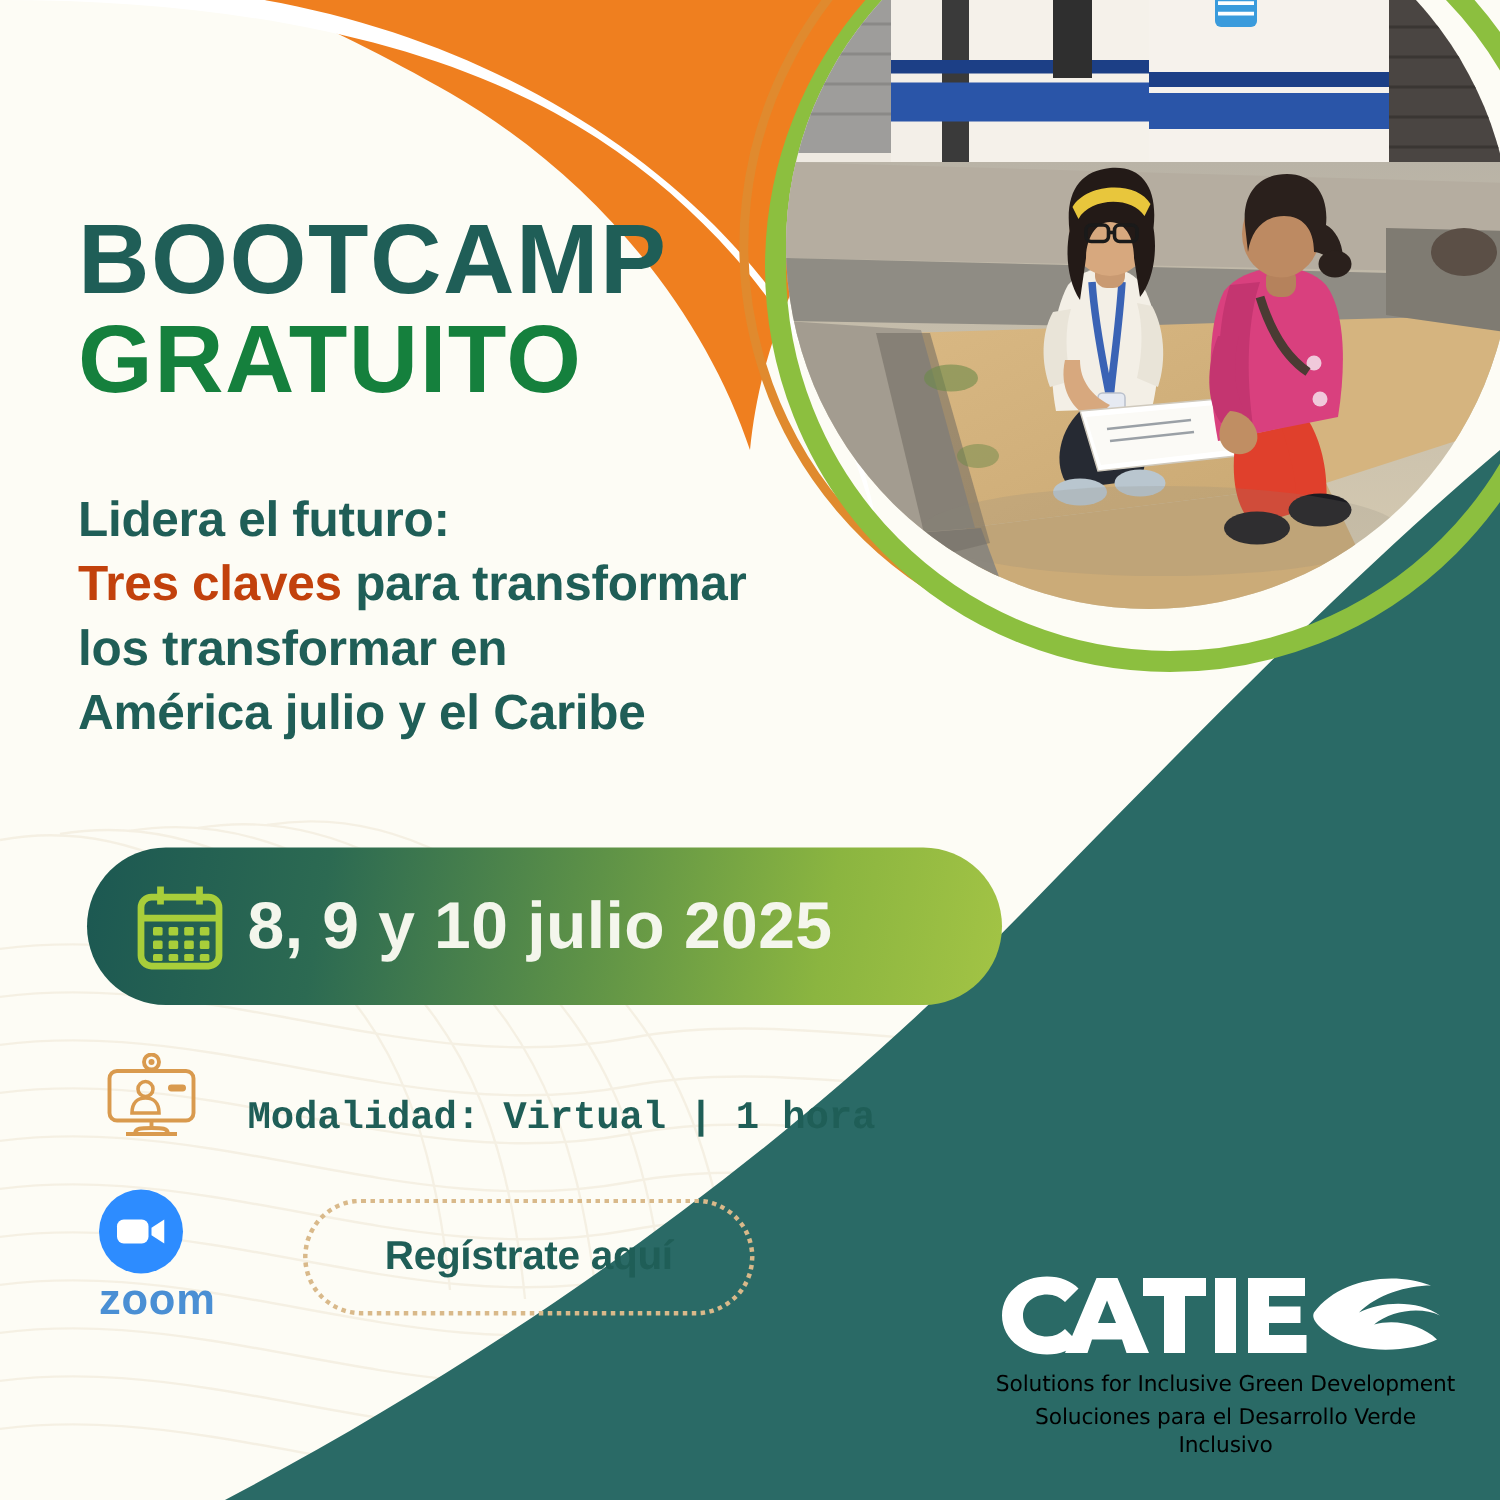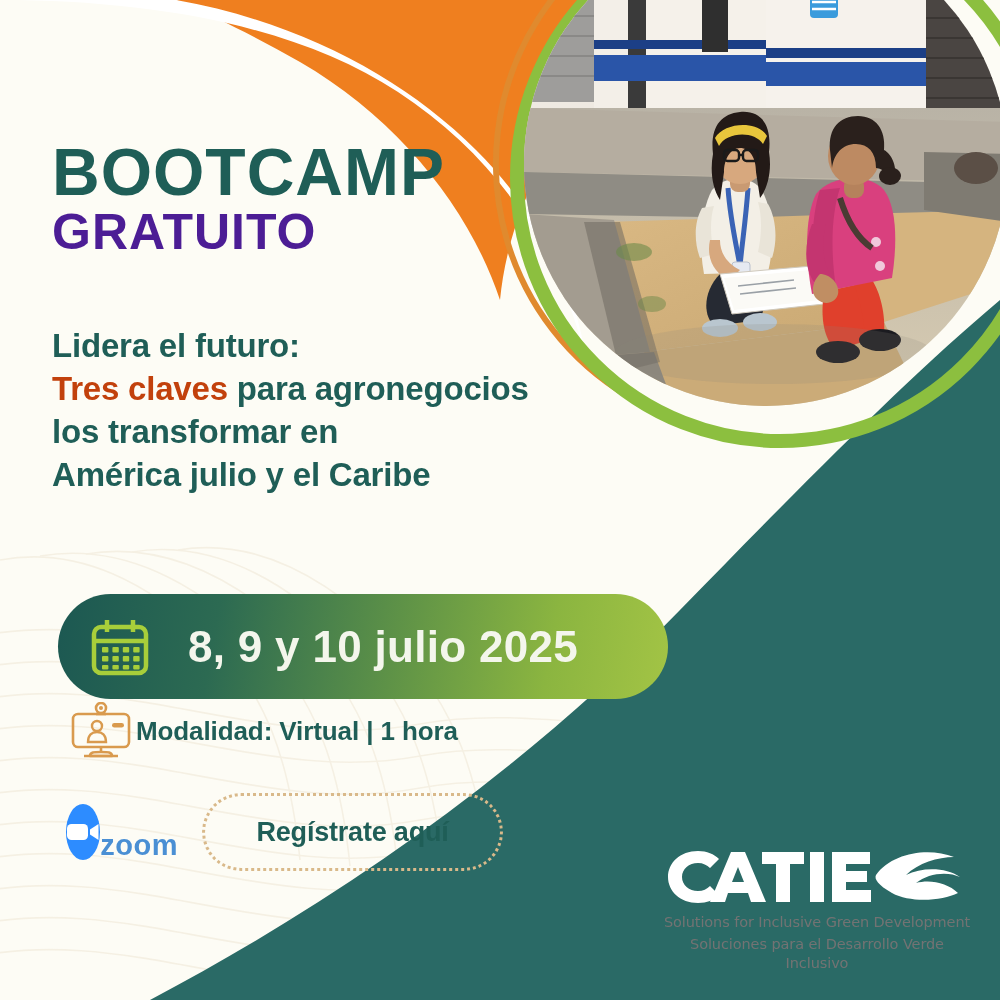--- a/index.html
+++ b/index.html
@@ -36,60 +36,60 @@
     border-radius:50%;overflow:hidden;
   }
 
   
   .headline{position:absolute;left:52px;top:140px;z-index:6;}
   .h-line1{
     font-size:66px;font-weight:bold;letter-spacing:1px;
     color:#1F5E57;line-height:.98;
   }
   .h-line2{
-    font-size:50px;font-weight:bold;letter-spacing:1px;
-    color:#4c1d95;line-height:1.0;margin-top:2px;
+    font-size:64px;font-weight:bold;letter-spacing:1px;
+    color:#15803d;line-height:1.0;margin-top:2px;
   }
 
   
   .subtitle{
     position:absolute;left:52px;top:325px;z-index:6;
     width:690px;
     font-size:33px;font-weight:bold;line-height:1.30;
     color:#1F5E57;letter-spacing:-.2px;
   }
   .sub-accent{color:#c2410c;}
 
   
   .date-banner{
-    position:absolute;left:58px;top:594px;z-index:6;
+    position:absolute;left:58px;top:565px;z-index:6;
     width:610px;height:105px;border-radius:54px;
     background:linear-gradient(100deg,#1C5852 0%,#2C6A52 26%,#5E9247 55%,#8BB540 80%,#A3C445 100%);
-    display:flex;align-items:center;gap:36px;padding-left:30px;
+    display:flex;align-items:center;gap:13px;padding-left:30px;
     box-sizing:border-box;
   }
   .date-text{
     font-size:44px;font-weight:bold;color:#F4F6EC;letter-spacing:.3px;
   }
 
   
   .modality{
     position:absolute;left:70px;top:702px;z-index:6;
-    display:flex;align-items:center;gap:4px;
+    display:flex;align-items:flex-end;gap:33px;font-family:Liberation Mono, monospace;
   }
   .modality-text{
     font-size:26px;font-weight:bold;color:#1F5E57;letter-spacing:-.1px;
   }
 
   
   .bottom-row{
     position:absolute;left:66px;top:793px;z-index:6;
     display:flex;align-items:center;
   }
-  .zoom-logo{width:112px;display:flex;flex-direction:row;align-items:flex-end;}
+  .zoom-logo{width:112px;display:flex;flex-direction:column;align-items:flex-start;}
   .zoom-circle{
     width:56px;height:56px;border-radius:50%;
     background:#2D8CFF;display:flex;align-items:center;justify-content:center;
   }
   .zoom-word{
     margin-top:4px;font-size:29px;font-weight:bold;color:#4A8FD4;
     letter-spacing:.5px;line-height:1;
   }
   .register-btn{
     margin-left:24px;
@@ -100,21 +100,21 @@
   }
   .register-label{
     font-size:27px;font-weight:bold;color:#1F5E57;letter-spacing:-.2px;
   }
 
   
   .catie{
     position:absolute;left:662px;top:845px;z-index:7;width:310px;
   }
   .catie-tag{
-    margin-top:2px;color:#737373;font-size:14.5px;line-height:1.35;
+    margin-top:2px;color:#000000;font-size:14.5px;line-height:1.35;
     font-family:"DejaVu Sans",sans-serif;letter-spacing:-.1px;
     text-align:center;
   }
 </style>
 </head>
 <body>
 
 <div id="flyer">
 
   <div class="bg-base"></div>
@@ -315,21 +315,21 @@
     </div>
   </div>
 
   <div class="headline">
     <div class="h-line1">BOOTCAMP</div>
     <div class="h-line2">GRATUITO</div>
   </div>
 
   <div class="subtitle">
     <div>Lidera el futuro:</div>
-    <div><span class="sub-accent">Tres claves</span><span> para agronegocios</span></div>
+    <div><span class="sub-accent">Tres claves</span><span> para transformar</span></div>
     <div>los transformar en</div>
     <div>América julio y el Caribe</div>
   </div>
 
   <div class="date-banner">
     <svg width="64" height="64" viewBox="0 0 64 64">
       <g fill="none" stroke="#A8CE3A" stroke-width="4.5">
         <rect x="6" y="12" width="52" height="46" rx="7"></rect>
         <line x1="6" y1="26" x2="58" y2="26"></line>
         <line x1="19" y1="5" x2="19" y2="17"></line>

